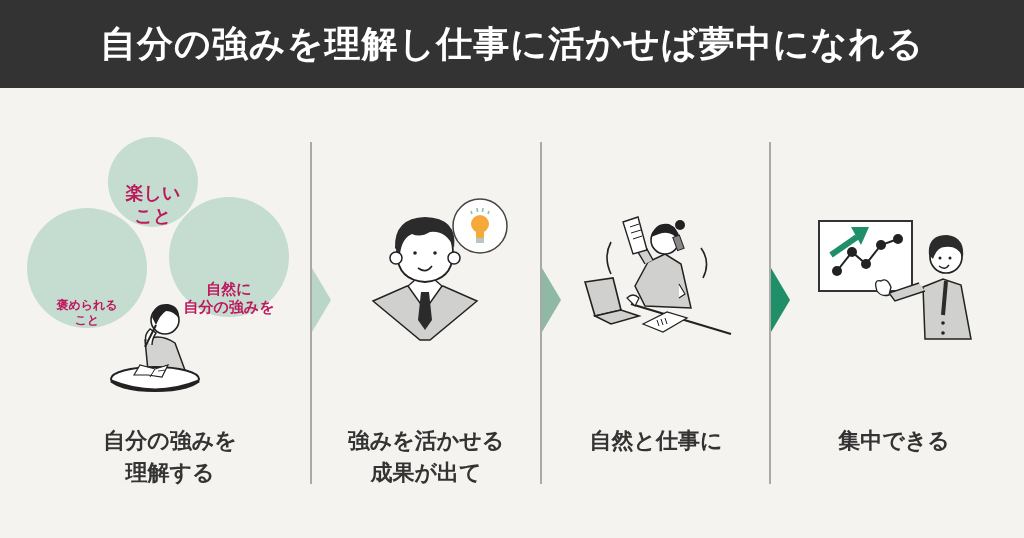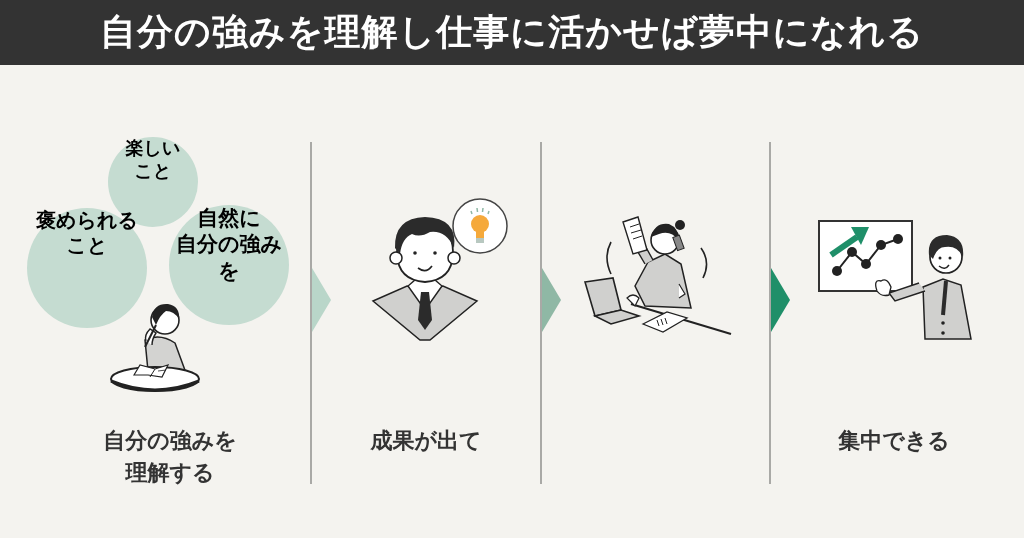--- a/index.html
+++ b/index.html
@@ -4,39 +4,39 @@
 <style>
   * { box-sizing: border-box; margin: 0; padding: 0; }
   html, body { width: 1024px; height: 538px; overflow: hidden; }
   body {
     background: #f4f3ef;
     font-family: "DejaVu Sans", "Liberation Sans", sans-serif;
     position: relative;
     color: #333333;
   }
   .header {
-    position: absolute; left: 0; top: 0; width: 1024px; height: 65px;
+    position: absolute; left: 0; top: 0; width: 1024px; height: 88px;
     background: #333333;
     display: flex; align-items: center; justify-content: center;
   }
   .header-title {
     color: #ffffff; font-size: 36px; font-weight: bold; letter-spacing: 1px;
   }
   .divider {
     position: absolute; top: 142px; width: 2px; height: 342px; background: #a9a9a6;
   }
   .arrow {
     position: absolute; top: 268px; width: 0; height: 0;
     border-top: 32px solid transparent; border-bottom: 32px solid transparent;
     border-left-width: 19px; border-left-style: solid;
   }
   .bubble {
     position: absolute; border-radius: 50%;
-    display: flex; align-items: flex-start; justify-content: center; text-align: center;
-    font-weight: bold; color: #000000; line-height: 1.25;
+    display: flex; align-items: flex-end; justify-content: center; text-align: center;
+    font-weight: bold; color: #be185d; line-height: 1.25;
   }
   .bubble span { display: block; }
   .label {
     position: absolute; top: 425px; width: 230px; text-align: center;
     font-size: 22px; font-weight: bold; color: #333333; line-height: 1.45;
   }
   .label span { display: block; }
   svg { position: absolute; overflow: visible; }
 </style>
 </head>
@@ -53,27 +53,27 @@
 <div class="arrow" style="left:312px; border-left-color:#b9d6c9;"></div>
 <div class="arrow" style="left:542px; border-left-color:#8fb8a5;"></div>
 <div class="arrow" style="left:771px; border-left-color:#1f8f69;"></div>
 
 <div class="bubble" style="left:108px; top:137px; width:90px; height:90px; background:#c5dcd1; font-size:18px;">
   <div>
     <span>楽しい</span>
     <span>こと</span>
   </div>
 </div>
-<div class="bubble" style="left:27px; top:208px; width:120px; height:120px; background:#c5dcd1; font-size:20px;">
+<div class="bubble" style="left:27px; top:208px; width:120px; height:120px; background:#c5dcd1; font-size:12px;">
   <div>
     <span>褒められる</span>
     <span>こと</span>
   </div>
 </div>
-<div class="bubble" style="left:169px; top:205px; width:120px; height:120px; background:#c5dcd1; font-size:21px;">
+<div class="bubble" style="left:169px; top:197px; width:120px; height:120px; background:#c5dcd1; font-size:15px;">
   <div>
     <span>自然に</span>
     <span>自分の強みを</span>
   </div>
 </div>
 
 <svg style="left:100px; top:295px;" width="110" height="105" viewBox="0 0 110 105">
 
   <path d="M45 45 Q60 38 75 48 L86 78 Q70 82 48 76 Z" fill="#d3d3d1" stroke="#222" stroke-width="1.5"></path>
 
@@ -181,19 +181,21 @@
   <path d="M124 51 Q130 56 134 50" fill="none" stroke="#222" stroke-width="1.4"></path>
   <circle cx="128" cy="108" r="1.8" fill="#222"></circle>
   <circle cx="128" cy="118" r="1.8" fill="#222"></circle>
 </svg>
 
 <div class="label" style="left:55px;">
   <span>自分の強みを</span>
   <span>理解する</span>
 </div>
 <div class="label" style="left:311px;">
+  <span>強みを活かせる</span>
   <span>成果が出て</span>
 </div>
 <div class="label" style="left:541px;">
+  <span>自然と仕事に</span>
 </div>
 <div class="label" style="left:779px;">
   <span>集中できる</span>
 </div>
 
 </body></html>

